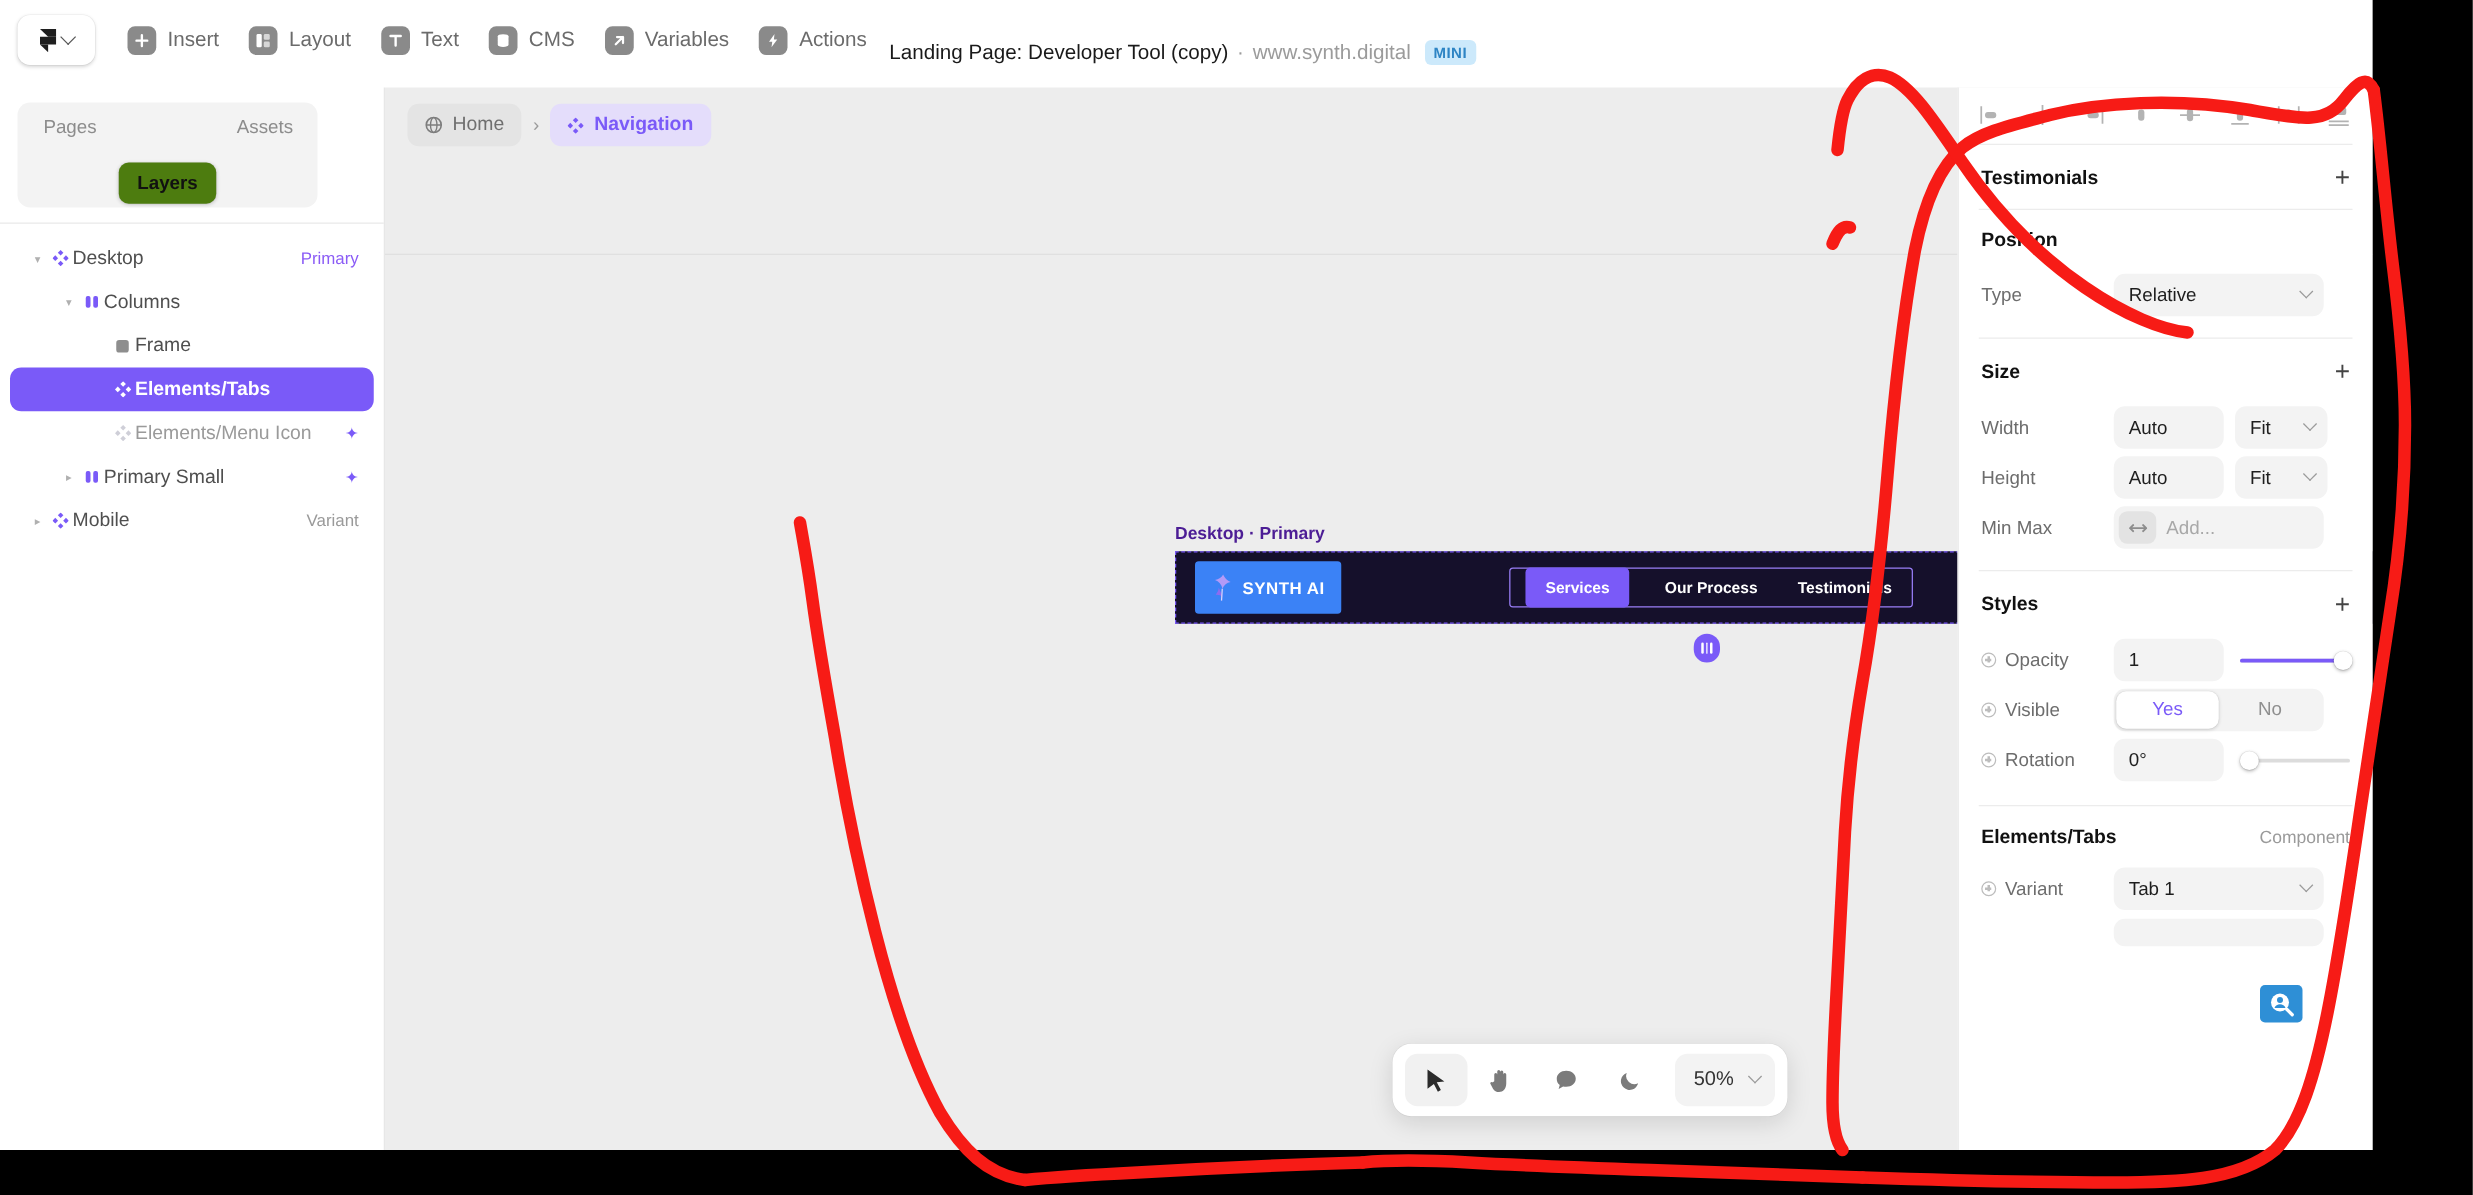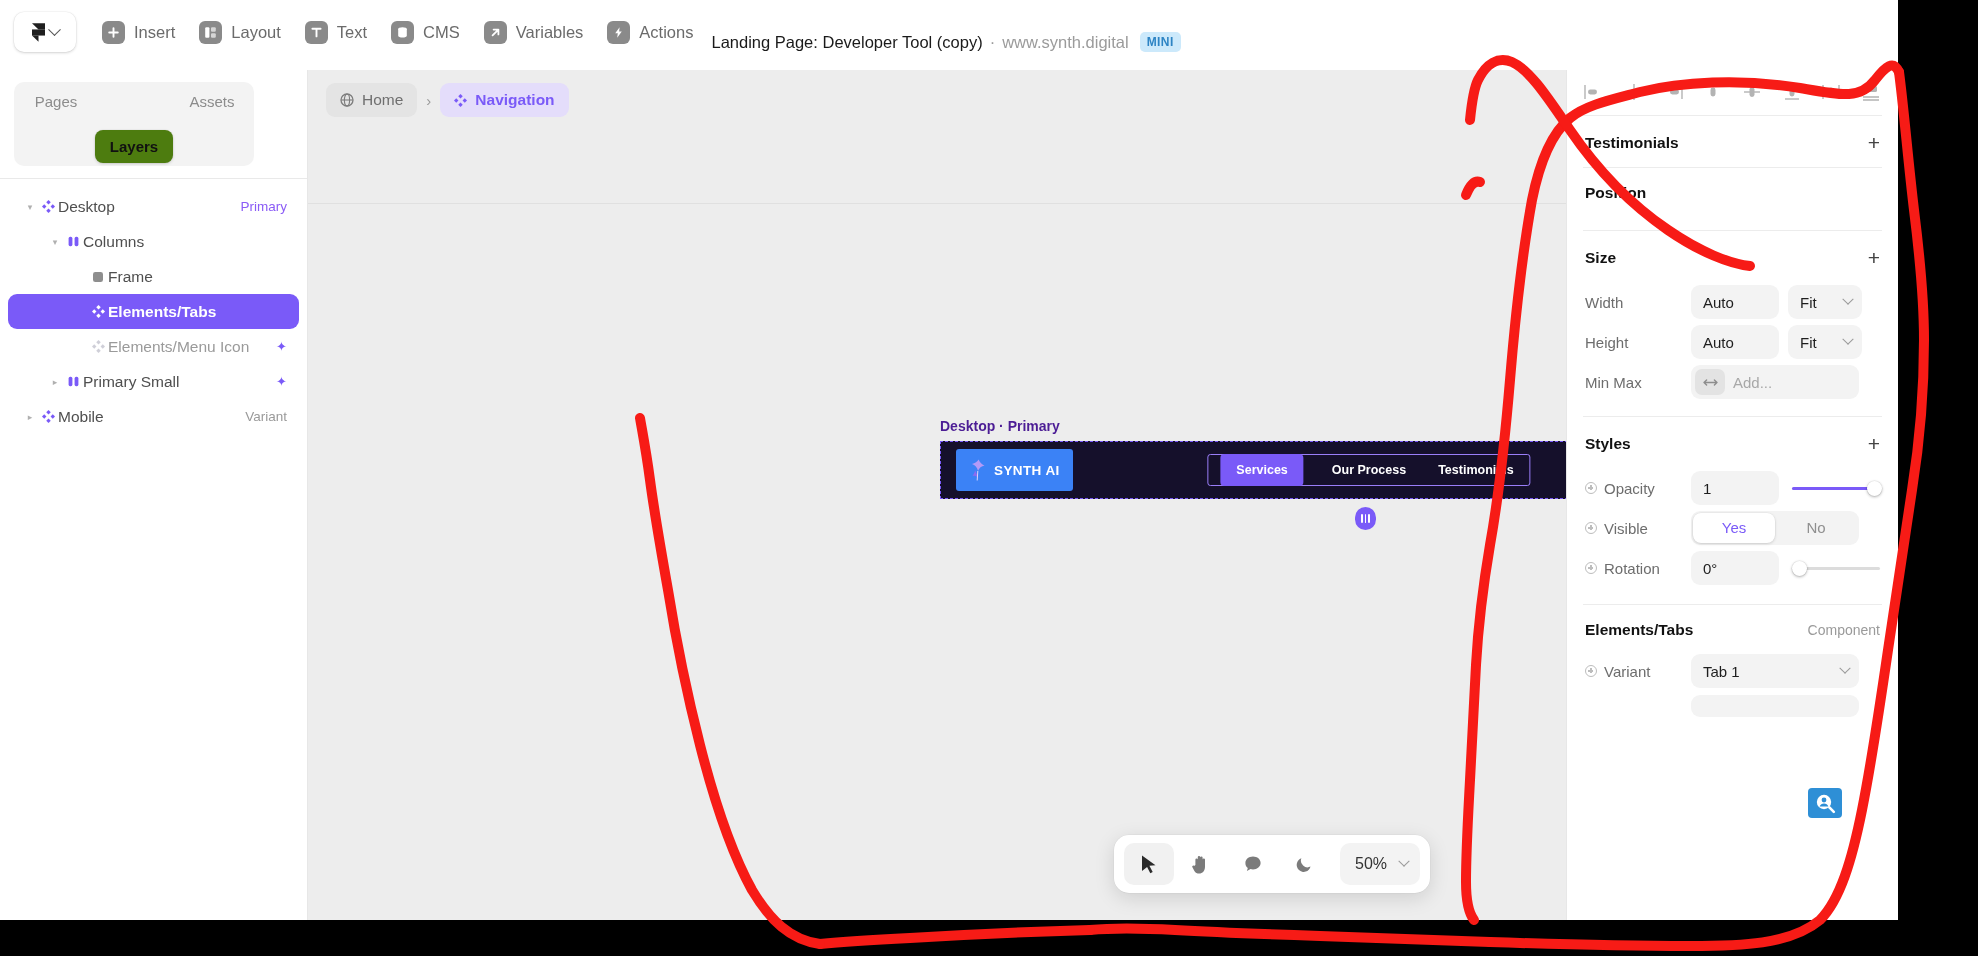--- a/index.html
+++ b/index.html
@@ -571,20 +571,27 @@
 
     <div class="sec-head">
       <span class="sec-title">Testimonials</span>
       <span class="plus">+</span>
     </div>
 
     <div class="hr"></div>
 
     <div class="sec-head">
       <span class="sec-title">Position</span>
+    </div>
+    <div class="prop-row">
+      <span class="prop-label">Type</span>
+      <div class="field select f-wide">
+        <span>Relative</span>
+        <span class="f-chev"></span>
+      </div>
     </div>
 
     <div class="hr" style="margin-top:14px"></div>
 
     <div class="sec-head">
       <span class="sec-title">Size</span>
       <span class="plus">+</span>
     </div>
     <div class="prop-row">
       <span class="prop-label">Width</span>

